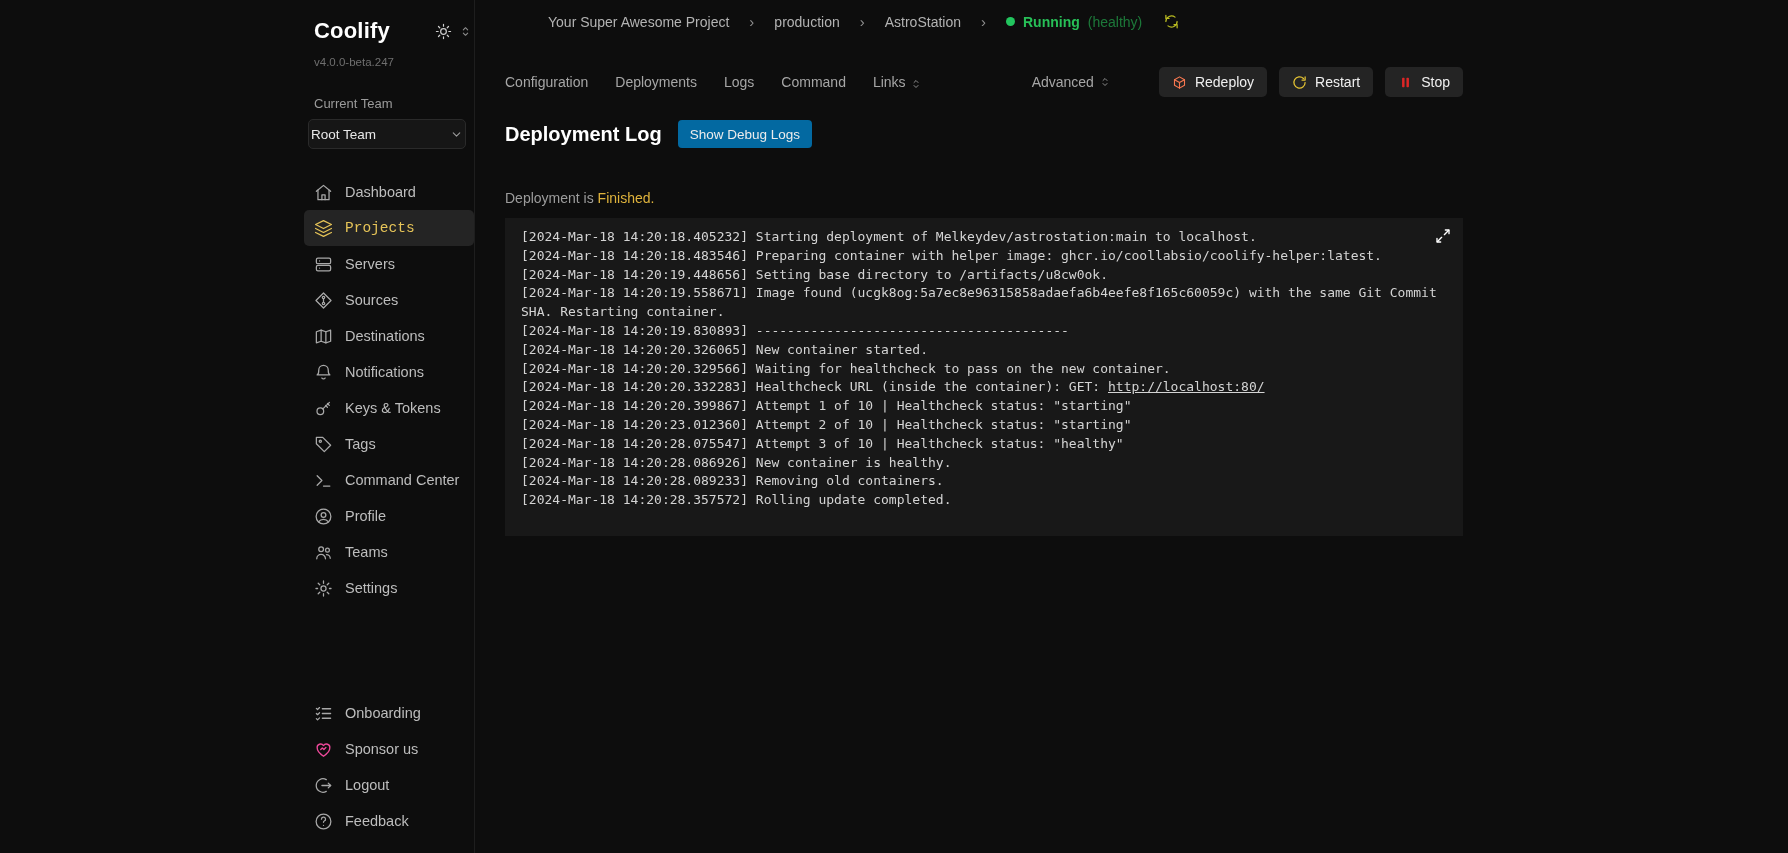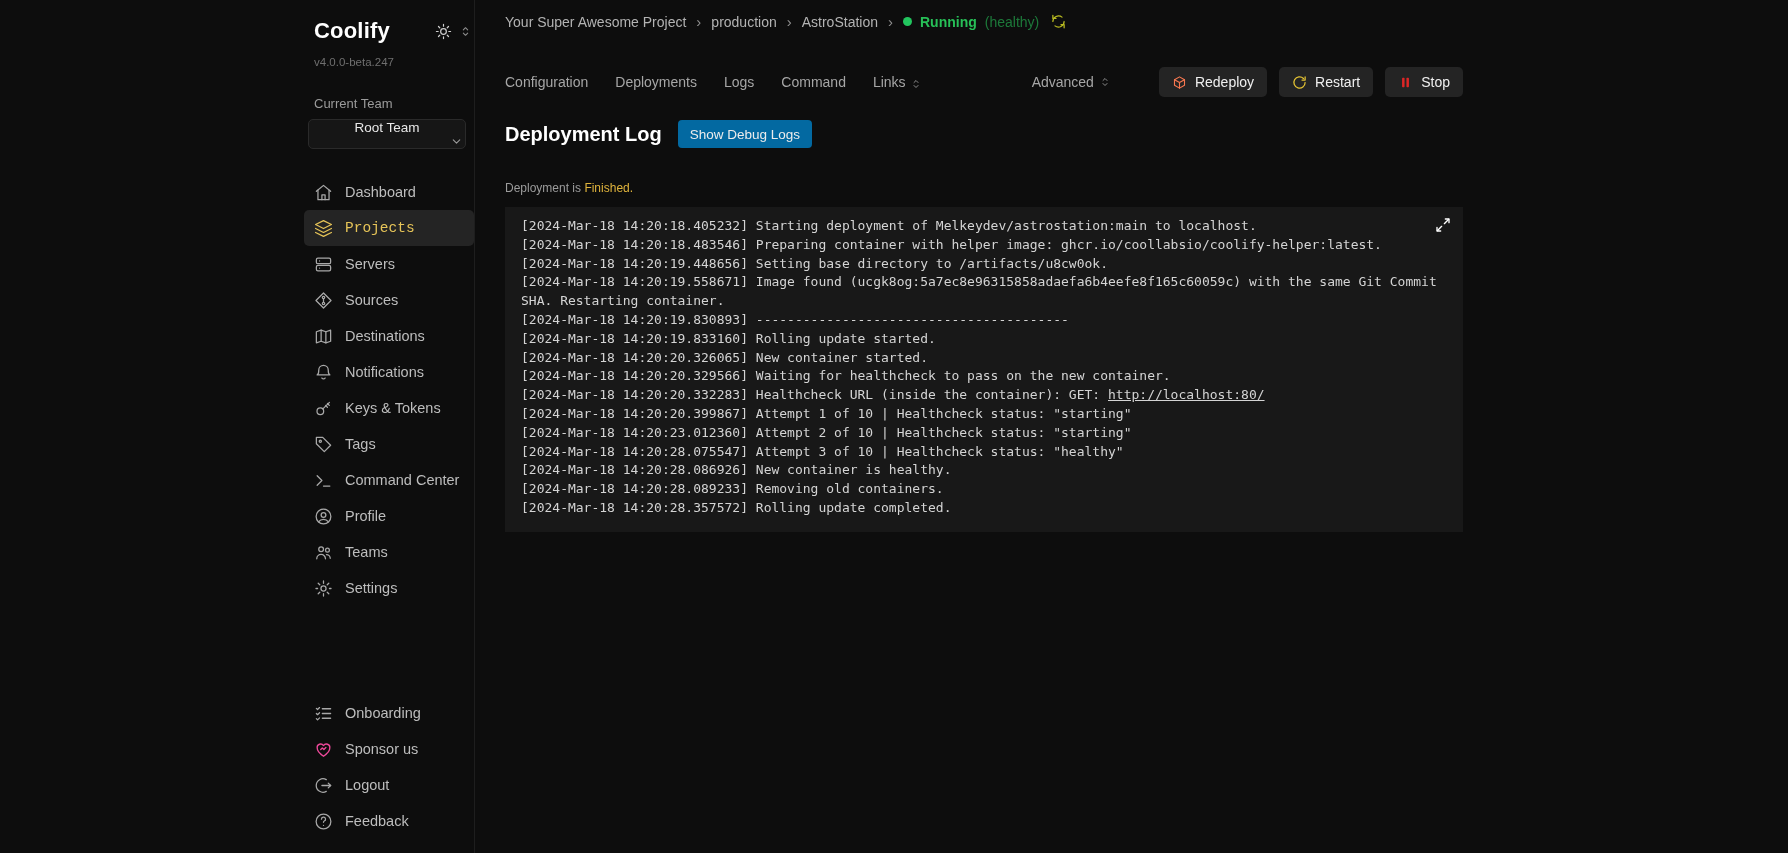--- a/index.html
+++ b/index.html
@@ -16,36 +16,36 @@
   .side-inner{margin-left:304px;width:170px;height:100%;box-sizing:border-box;
     display:flex;flex-direction:column;padding-bottom:14px;}
   .logo-row{display:flex;align-items:center;margin-top:18px;padding-left:10px;}
   .logo{font-size:22px;font-weight:700;color:#fff;letter-spacing:.2px;}
   .logo-icons{margin-left:auto;display:flex;align-items:center;gap:7px;color:#cfcfcf;padding-right:2px;}
   .logo-icons .small{color:#8d8d8d;}
   .version{padding-left:10px;font-size:11.5px;color:#6f6f6f;margin-top:12px;}
   .team-label{padding-left:10px;margin-top:28px;font-size:13px;color:#9b9b9b;}
   .team-select{margin:8px 0 0 4px;width:158px;height:30px;background:#161616;
     border:1px solid #2a2a2a;border-radius:5px;display:flex;align-items:center;
-    padding:0 2px;box-sizing:border-box;font-size:13.5px;color:#e8e8e8;cursor:pointer;flex-direction:column;}
+    padding:0 2px;box-sizing:border-box;font-size:13.5px;color:#e8e8e8;cursor:pointer;}
   .team-select .chev{margin-left:auto;color:#9b9b9b;}
   .menu{margin-top:25px;display:flex;flex-direction:column;}
   .side-item{height:36px;display:flex;align-items:center;gap:12px;padding-left:10px;
     border-radius:5px;font-size:14.5px;color:#bdbdbd;cursor:pointer;}
   .side-item .icn{width:19px;height:19px;color:#a8a8a8;flex:0 0 auto;}
   .side-item.active{background:#242424;color:#e6c458;font-family:Liberation Mono, monospace;}
   .side-item.active .icn{color:#e6c458;}
   .side-item .icn.pink{color:#ec4899;}
   .side-footer{margin-top:auto;display:flex;flex-direction:column;}
   
   .main{position:absolute;left:475px;top:0;right:0;height:100%;}
   .main-inner{margin-left:30px;width:958px;}
   h1{margin:18px 0 0;font-size:26px;line-height:30px;font-weight:700;color:#fff;}
-  .breadcrumb{margin-top:13px;display:flex;align-items:center;gap:10px;
-    font-size:14px;color:#b3b3b3;}
+  .breadcrumb{margin-top:13px;display:flex;align-items:center;gap:20px;
+    font-size:14px;color:#b3b3b3;margin-left:43px;}
   .crumb{cursor:pointer;}
   .crumb-sep{color:#8f8f8f;font-size:15px;}
   .status-wrap{display:flex;align-items:center;gap:8px;}
   .status-dot{width:9px;height:9px;border-radius:50%;background:#22c55e;}
   .status-running{color:#27bf57;font-weight:700;}
   .status-health{color:#27bf57;opacity:.6;}
   .sync-icon{color:#b9bb21;cursor:pointer;margin-left:2px;}
   .tabs-row{margin-top:37px;display:flex;align-items:center;font-size:14px;color:#a6a6a6;height:30px;}
   .tab{margin-right:27px;cursor:pointer;display:flex;align-items:flex-end;gap:4px;}
   .advanced{margin-left:auto;margin-right:48px;display:flex;gap:5px;align-items:center;cursor:pointer;}
@@ -53,21 +53,21 @@
   .btn-group{display:flex;gap:12px;}
   .btn{height:30px;background:#242424;border-radius:5px;display:flex;align-items:center;
     gap:8px;padding:0 13px;font-size:14px;color:#f0f0f0;cursor:pointer;white-space:nowrap;}
   .ic-redeploy{color:#f97850;}
   .ic-restart{color:#e3c233;}
   .ic-stop{color:#dc2626;}
   .section-head{margin-top:23px;display:flex;align-items:center;}
   h2{margin:0;font-size:20px;font-weight:700;color:#fff;}
   .debug-btn{margin-left:16px;height:28px;background:#0369a1;border-radius:4px;
     padding:0 12px;font-size:13.5px;color:#ececec;display:flex;align-items:center;cursor:pointer;}
-  .deploy-status{margin-top:33px;font-size:12px;color:#9c9c9c;}
+  .deploy-status{margin-top:42px;font-size:14px;color:#9c9c9c;}
   .finished{color:#dfb33c;}
   .logbox{margin-top:12px;background:#181818;width:958px;box-sizing:border-box;
     padding:10px 16px 14px;position:relative;min-height:318px;
     font-family:"DejaVu Sans Mono",monospace;font-size:13px;line-height:18.8px;color:#d4d4d4;}
   .logline{white-space:pre-wrap;word-break:break-word;}
   .loglink{color:#d4d4d4;text-decoration:underline;cursor:pointer;}
   .expand-btn{position:absolute;top:10px;right:12px;color:#fff;cursor:pointer;}
 </style>
 </head>
 <body>
@@ -370,21 +370,20 @@
             <path d="M21 8.5V3h-5.5"></path>
             <path d="M10 14l-6.5 6.5"></path>
             <path d="M3 15.5V21h5.5"></path>
           </svg>
       </span>
       <div class="logline">[2024-Mar-18 14:20:18.405232] Starting deployment of Melkeydev/astrostation:main to localhost.</div>
       <div class="logline">[2024-Mar-18 14:20:18.483546] Preparing container with helper image: ghcr.io/coollabsio/coolify-helper:latest.</div>
       <div class="logline">[2024-Mar-18 14:20:19.448656] Setting base directory to /artifacts/u8cw0ok.</div>
       <div class="logline">[2024-Mar-18 14:20:19.558671] Image found (ucgk8og:5a7ec8e96315858adaefa6b4eefe8f165c60059c) with the same Git Commit SHA. Restarting container.</div>
       <div class="logline">[2024-Mar-18 14:20:19.830893] ----------------------------------------</div>
-      <div class="logline">[2024-Mar-18 14:20:19.833160] Rolling update started.</div>
       <div class="logline">[2024-Mar-18 14:20:20.326065] New container started.</div>
       <div class="logline">[2024-Mar-18 14:20:20.329566] Waiting for healthcheck to pass on the new container.</div>
       <div class="logline"><span>[2024-Mar-18 14:20:20.332283] Healthcheck URL (inside the container): GET: </span><a class="loglink">http://localhost:80/</a></div>
       <div class="logline">[2024-Mar-18 14:20:20.399867] Attempt 1 of 10 | Healthcheck status: "starting"</div>
       <div class="logline">[2024-Mar-18 14:20:23.012360] Attempt 2 of 10 | Healthcheck status: "starting"</div>
       <div class="logline">[2024-Mar-18 14:20:28.075547] Attempt 3 of 10 | Healthcheck status: "healthy"</div>
       <div class="logline">[2024-Mar-18 14:20:28.086926] New container is healthy.</div>
       <div class="logline">[2024-Mar-18 14:20:28.089233] Removing old containers.</div>
       <div class="logline">[2024-Mar-18 14:20:28.357572] Rolling update completed.</div>
     </div>

